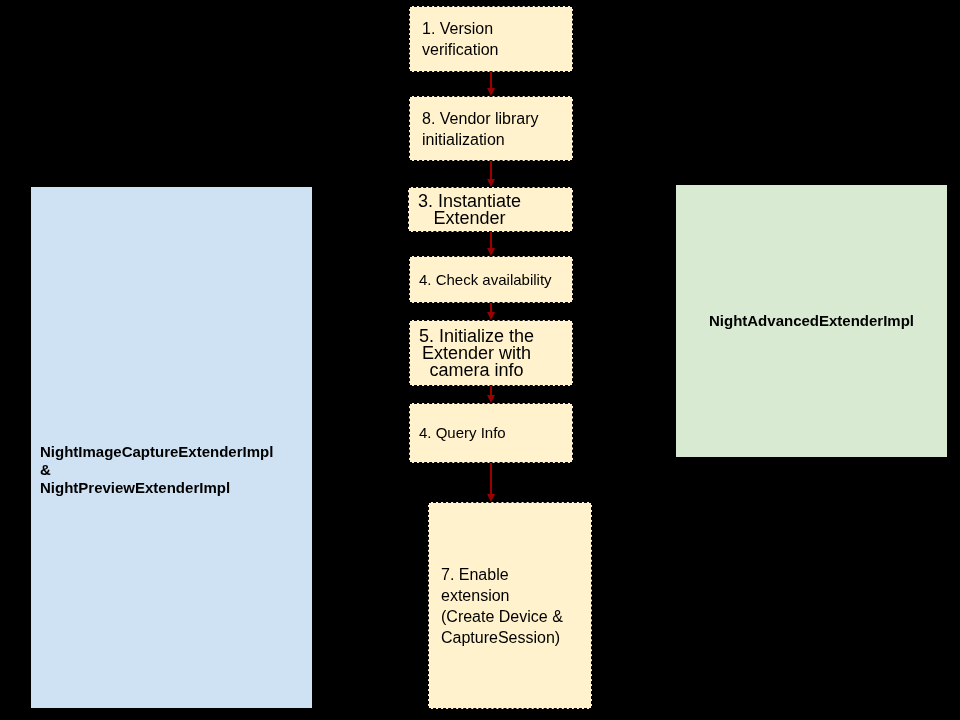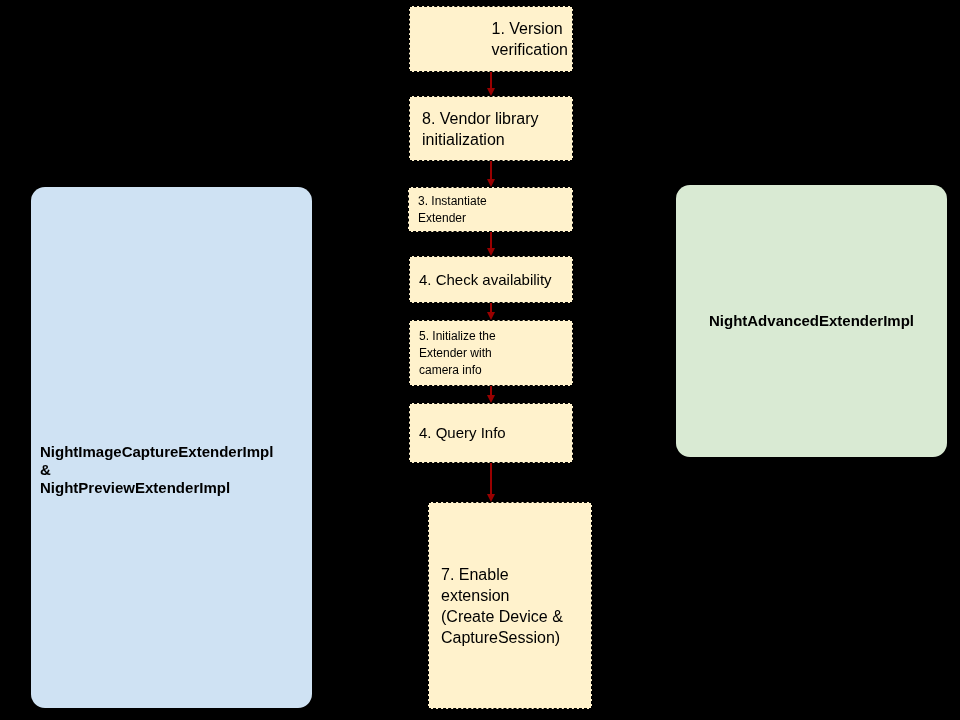--- a/index.html
+++ b/index.html
@@ -26,41 +26,40 @@
     align-items: center;
     color: var(--text, #000000);
   }
   .step-label {
     white-space: pre-line;
     padding-left: 12px;
     padding-right: 4px;
   }
   .fs16 { font-size: 16px; line-height: 21px; }
   .fs15 { font-size: 15px; line-height: 20px; }
-  .fs13 { font-size: 12px; line-height: 17px; }
+  .fs13 { font-size: 18px; line-height: 17px; text-align: center; }
 
-  .step1 { left: 409px; top: 6px;   width: 164px; height: 66px; justify-content: flex-end; }
+  .step1 { left: 409px; top: 6px;   width: 164px; height: 66px; }
   .step2 { left: 409px; top: 96px;  width: 164px; height: 65px; }
   .step3 { left: 408px; top: 187px; width: 165px; height: 45px; }
   .step4 { left: 409px; top: 256px; width: 164px; height: 47px; }
   .step5 { left: 409px; top: 320px; width: 164px; height: 66px; }
   .step6 { left: 409px; top: 403px; width: 164px; height: 60px; }
   .step7 { left: 428px; top: 502px; width: 164px; height: 207px; }
   .step3 .step-label,
   .step4 .step-label,
   .step5 .step-label,
   .step6 .step-label { padding-left: 9px; }
 
   
   .side-box {
     position: absolute;
     display: flex;
     align-items: center;
     color: var(--text, #000000);
-    border-radius: 14px;
   }
   .blue-box {
     left: 31px; top: 187px; width: 281px; height: 521px;
     background: var(--left-fill, #CFE2F3);
   }
   .green-box { background: var(--right-fill, #D9EAD3); }
   .green1 { left: 676px; top: 185px; width: 271px; height: 272px; }
   .green2 { left: 678px; top: 502px; width: 266px; height: 207px; }
   .side-label {
     font-weight: bold;

